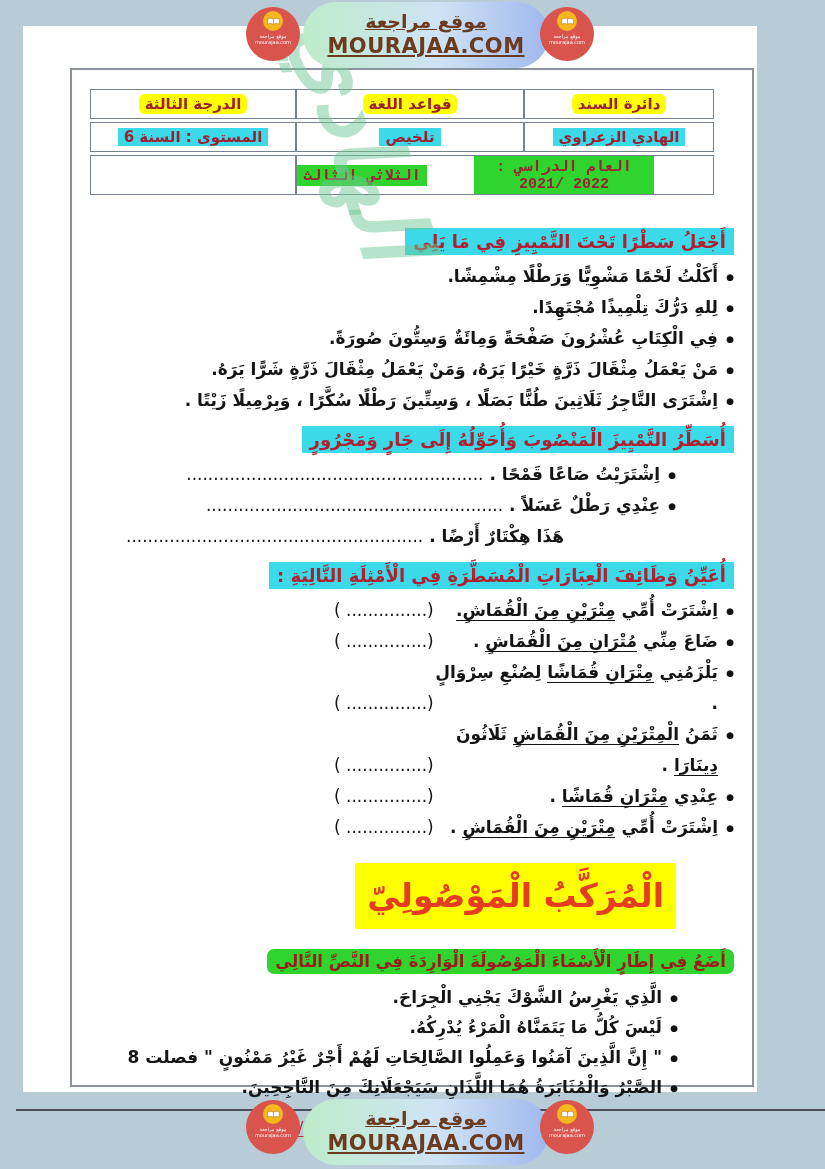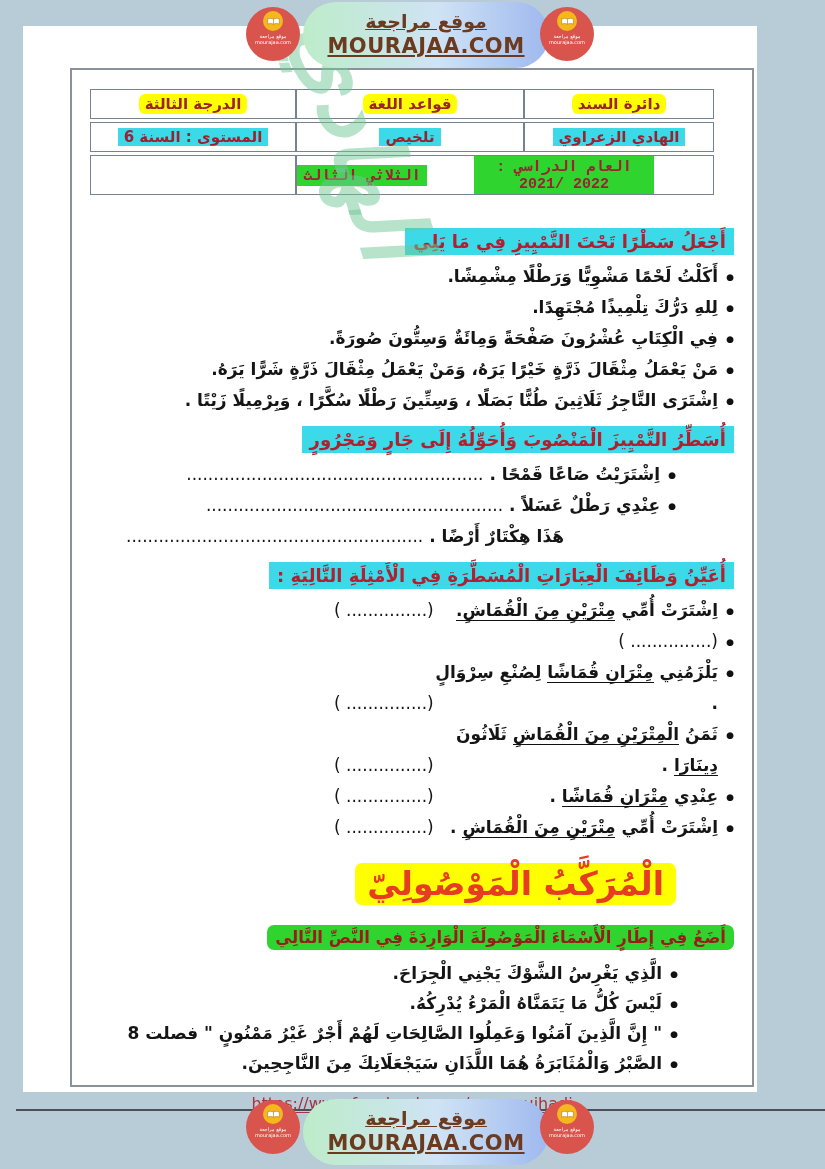--- a/index.html
+++ b/index.html
@@ -86,21 +86,21 @@
   ul.ex2 .dots { letter-spacing:1px; font-weight:normal; }
   ul.ex2 li.no-bullet::before { content:""; }
   ul.ex2 li.no-bullet { padding-right:112px; }
   ul.ex3 { width:400px; margin-left:auto; margin-right:0; }
   ul.ex3 li { display:flex; justify-content:space-between; align-items:flex-end; }
   ul.ex3 .u { border-bottom:1.6px solid #111; }
   ul.ex3 .blank { direction:ltr; font-weight:normal; white-space:nowrap; }
   .big-title {
     display:block; width:fit-content; margin:20px 58px 0 auto;
     background:#ffff00; color:#e63c22; font-size:33px; font-weight:bold;
-    padding:0 12px; line-height:42px;border-radius:7px;
+    padding:12px 12px; line-height:42px;
   }
   .green-heading {
     display:inline-block; background:#2fd42f; color:#9b1b1b;
     font-size:16.5px; font-weight:bold; padding:3px 8px; margin-top:20px;border-radius:7px;
   }
   ul.ex4 { padding-right:56px; margin-top:8px; }
   ul.ex4 li { line-height:30px; }
   .fb-link {
     display:block; width:fit-content; margin:16px auto 0 auto;
     color:#a8323e; font-size:16px; direction:ltr; text-decoration:underline;
@@ -184,20 +184,21 @@
       <li class="no-bullet"><span>هَذَا هِكْتَارٌ أَرْضًا .</span> <span class="dots">.......................................................</span></li>
     </ul>
 
     <div><span class="ex-heading">أُعَيِّنُ وَظَائِفَ الْعِبَارَاتِ الْمُسَطَّرَةِ فِي الْأَمْثِلَةِ التَّالِيَةِ :</span></div>
     <ul class="ex ex3">
       <li>
         <span><span>اِشْتَرَتْ أُمِّي </span><span class="u">مِتْرَيْنِ مِنَ الْقُمَاشِ.</span><span></span><span class="u"></span><span></span></span>
         <span class="blank">( ...............)</span>
       </li>
       <li>
+        <span><span>ضَاعَ مِنِّي </span><span class="u">مُتْرَانِ مِنَ الْقُمَاشِ</span><span> .</span><span class="u"></span><span></span></span>
         <span class="blank">( ...............)</span>
       </li>
       <li>
         <span><span>يَلْزَمُنِي </span><span class="u">مِتْرَانِ قُمَاشًا</span><span> لِصُنْعِ سِرْوَالٍ .</span><span class="u"></span><span></span></span>
         <span class="blank">( ...............)</span>
       </li>
       <li>
         <span><span>ثَمَنُ </span><span class="u">الْمِتْرَيْنِ مِنَ الْقُمَاشِ</span><span> ثَلَاثُونَ </span><span class="u">دِينَارَا</span><span> .</span></span>
         <span class="blank">( ...............)</span>
       </li>

